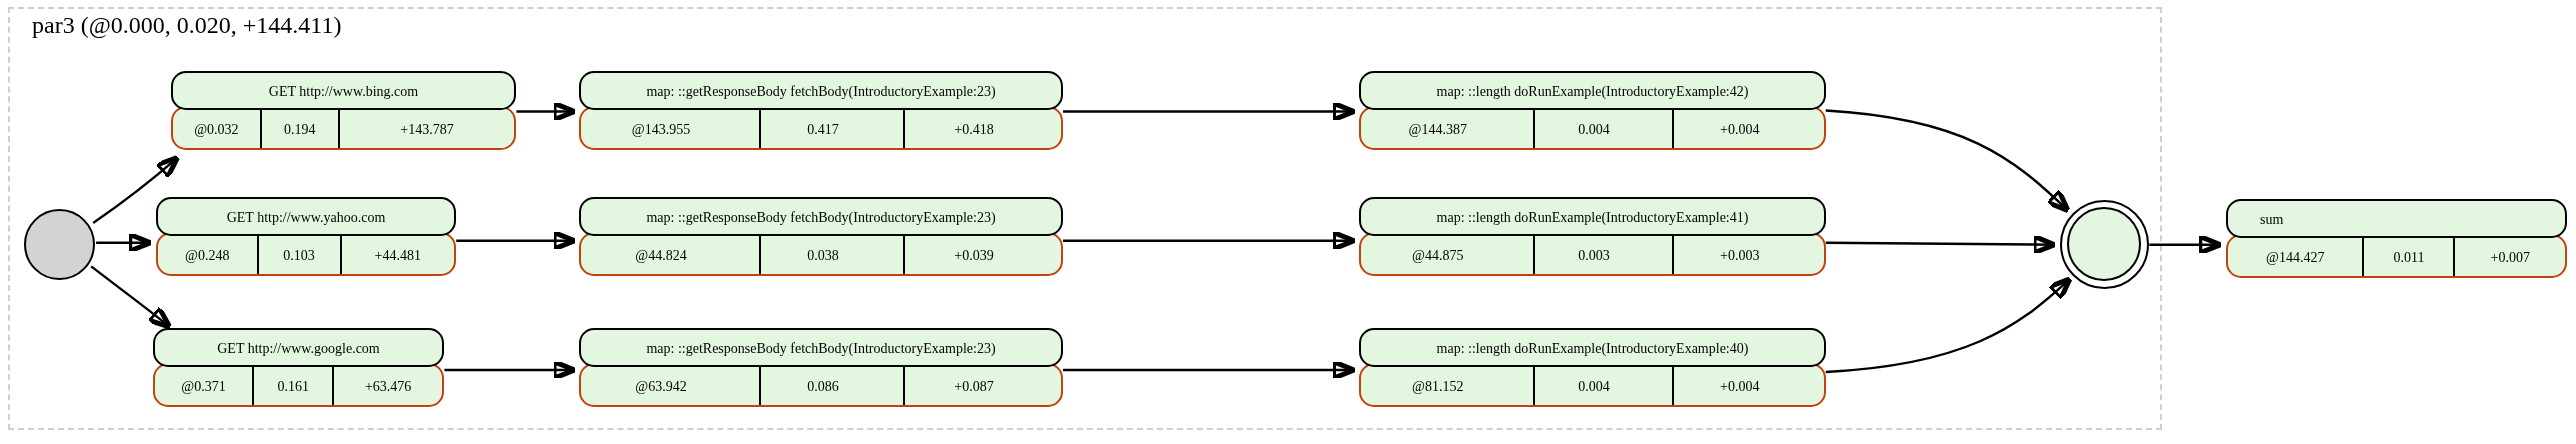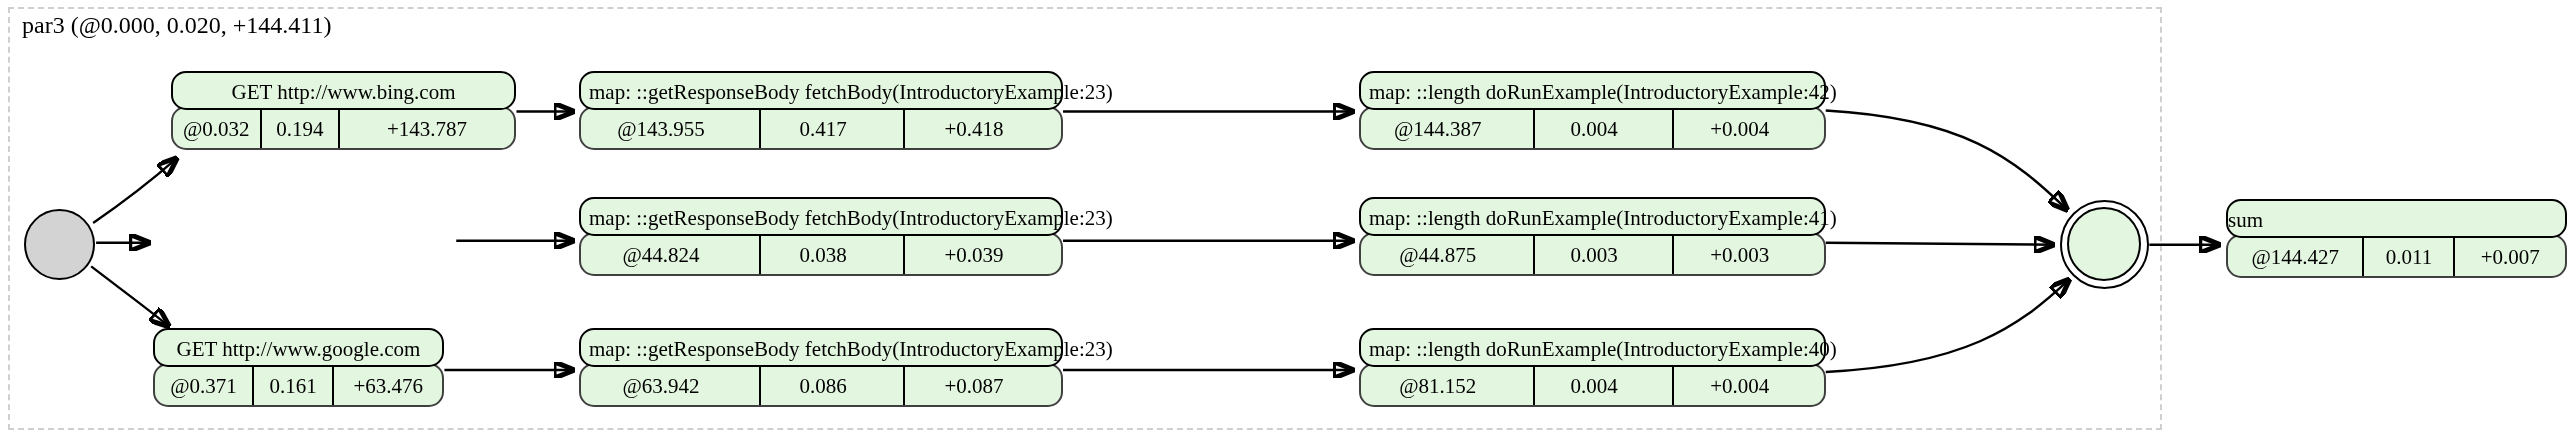--- a/index.html
+++ b/index.html
@@ -13,21 +13,21 @@
   .canvas { position: relative; width: 2576px; height: 444px; }
 
   .cluster {
     position: absolute;
     left: 8px; top: 7px; width: 2154px; height: 423px;
     border: 2px dashed #cfcfcf;
     box-sizing: border-box;
   }
   .cluster-label {
     position: absolute;
-    left: 22px; top: 12px;
+    left: 32px; top: 12px;
     font-size: 24px;
     white-space: nowrap;
   }
 
   .edges { position: absolute; left: 0; top: 0; pointer-events: none; }
   .edges path { fill: none; stroke: #000; stroke-width: 2.4px; }
 
   .circle-start {
     position: absolute;
     left: 24px; top: 209px; width: 71px; height: 71px;
@@ -46,53 +46,53 @@
   }
   .circle-end-inner {
     position: absolute;
     left: 5px; top: 5px; width: 74px; height: 74px;
     background: #e3f6df;
     border: 2px solid #000;
     border-radius: 50%;
     box-sizing: border-box;
   }
 
-  .node { position: absolute; font-size: 21px; }
+  .node { position: absolute; font-size: 14px; }
   .ntitle {
     position: relative; z-index: 2;
     height: 39px; line-height: 38px;
     background: #e3f6df;
     border: 2px solid #000;
     border-radius: 15px;
     box-sizing: border-box;
     text-align: center;
     padding: 0 8px;
     white-space: nowrap;
   }
   .nvals {
     position: relative; z-index: 1;
     display: flex;
     height: 44px;
     margin-top: -4px;
     background: #e3f6df;
-    border: 2px solid #404040;
+    border: 2px solid #c2410c;
     border-radius: 15px;
     box-sizing: border-box;
     overflow: hidden;
   }
   .cell {
     line-height: 43px;
     border-right: 2px solid #000;
     box-sizing: border-box;
     white-space: nowrap;
     text-align: center;
   }
   .cell:last-child { border-right: none; }
   .node.map .cell { text-align: center; padding-right: 18px; }
-  .node.sum .ntitle { text-align: left; padding-left: 0; }
+  .node.sum .ntitle { text-align: left; padding-left: 32px; }
 </style>
 </head>
 <body>
 
 <div class="canvas">
 
   <div class="cluster"></div>
   <div class="cluster-label">par3 (@0.000, 0.020, +144.411)</div>
 
   <svg class="edges" width="2576" height="444" viewBox="0 0 2610 450">
@@ -140,20 +140,28 @@
   </div>
   <div class="node map" style="left:1359px; top:71px; width:467px;">
     <div class="ntitle">map: ::length doRunExample(IntroductoryExample:42)</div>
     <div class="nvals">
       <div class="cell" style="width:37.5%">@144.387</div>
       <div class="cell" style="width:30%">0.004</div>
       <div class="cell" style="width:32.5%">+0.004</div>
     </div>
   </div>
 
+  <div class="node get" style="left:156px; top:197px; width:300px;">
+    <div class="ntitle">GET http://www.yahoo.com</div>
+    <div class="nvals">
+      <div class="cell" style="width:34%">@0.248</div>
+      <div class="cell" style="width:28%">0.103</div>
+      <div class="cell" style="width:38%">+44.481</div>
+    </div>
+  </div>
   <div class="node map" style="left:579px; top:197px; width:484px;">
     <div class="ntitle">map: ::getResponseBody fetchBody(IntroductoryExample:23)</div>
     <div class="nvals">
       <div class="cell" style="width:37.5%">@44.824</div>
       <div class="cell" style="width:30%">0.038</div>
       <div class="cell" style="width:32.5%">+0.039</div>
     </div>
   </div>
   <div class="node map" style="left:1359px; top:197px; width:467px;">
     <div class="ntitle">map: ::length doRunExample(IntroductoryExample:41)</div>

